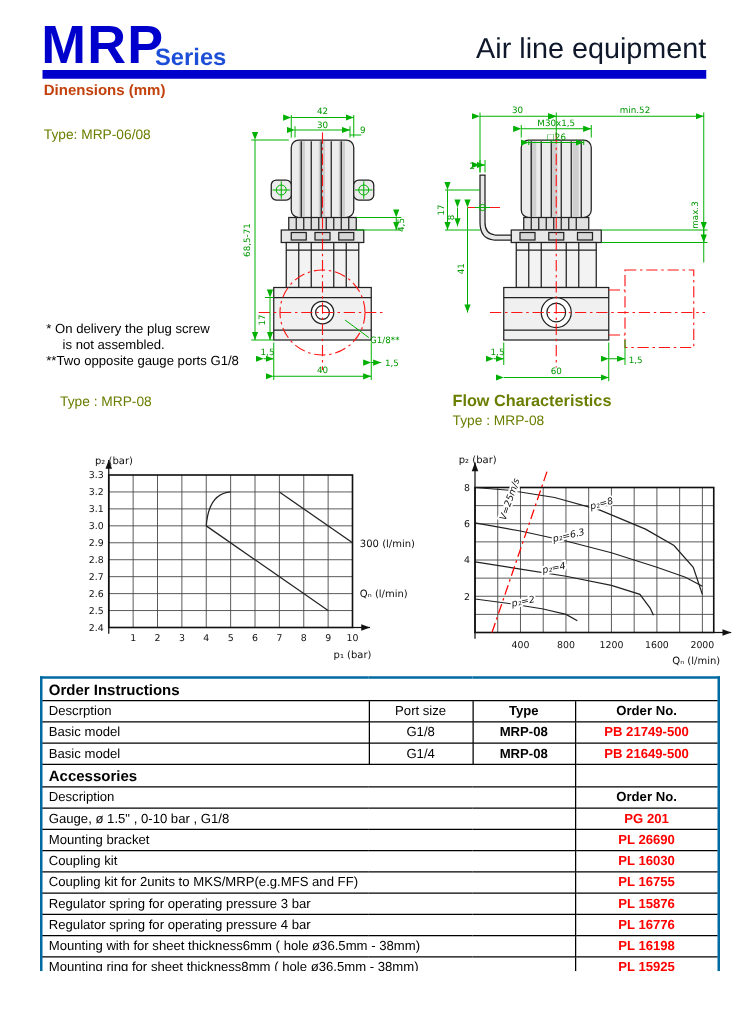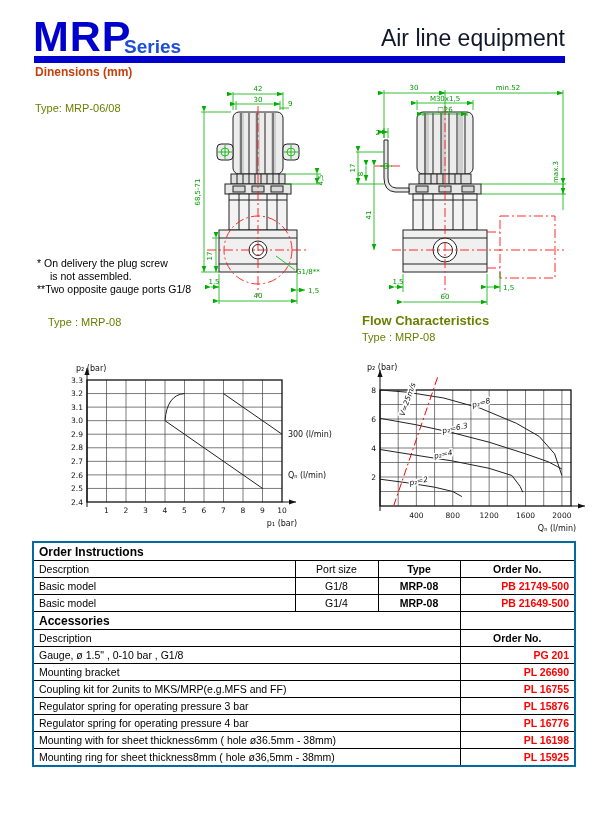--- a/index.html
+++ b/index.html
@@ -37,21 +37,21 @@
   .clbl{font-size:7.5px;fill:#111;font-style:italic;stroke:#fff;stroke-width:3px;paint-order:stroke;}
   .axis{stroke:#111;stroke-width:1;fill:none;}
   .arr{fill:#111;stroke:none;}
   
   table.ord{position:absolute;left:32px;top:541px;width:542px;border-collapse:collapse;
             border:2px solid #0369a1;font-size:10.5px;table-layout:fixed;}
   table.ord td{border:1px solid #000;padding:1px 5px;height:14px;overflow:hidden;white-space:nowrap;}
   table.ord tr.sect td{font-size:12px;font-weight:bold;height:15px;border-bottom:1.5px solid #000;}
   td.c{text-align:center;}
   td.b{font-weight:bold;}
-  td.red{color:#f00;font-weight:bold;text-align:right;}
+  td.red{color:#f00;font-weight:bold;}
   .footer{right:34px;top:782px;font-size:12px;color:#000;text-align:center;}
 </style>
 </head>
 <body>
 
 <div class="page">
 
   <div class="abs logo">MRP</div>
   <div class="abs logo-sub">Series</div>
   <div class="abs air">Air line equipment</div>
@@ -341,20 +341,24 @@
         </tr>
         <tr>
           <td colspan="3">Gauge, ø 1.5" , 0-10 bar , G1/8</td>
           <td class="c red">PG 201</td>
         </tr>
         <tr>
           <td colspan="3">Mounting bracket</td>
           <td class="c red">PL 26690</td>
         </tr>
         <tr>
+          <td colspan="3">Coupling kit</td>
+          <td class="c red">PL 16030</td>
+        </tr>
+        <tr>
           <td colspan="3">Coupling kit for 2units to MKS/MRP(e.g.MFS and FF)</td>
           <td class="c red">PL 16755</td>
         </tr>
         <tr>
           <td colspan="3">Regulator spring for operating pressure 3 bar</td>
           <td class="c red">PL 15876</td>
         </tr>
         <tr>
           <td colspan="3">Regulator spring for operating pressure 4 bar</td>
           <td class="c red">PL 16776</td>

